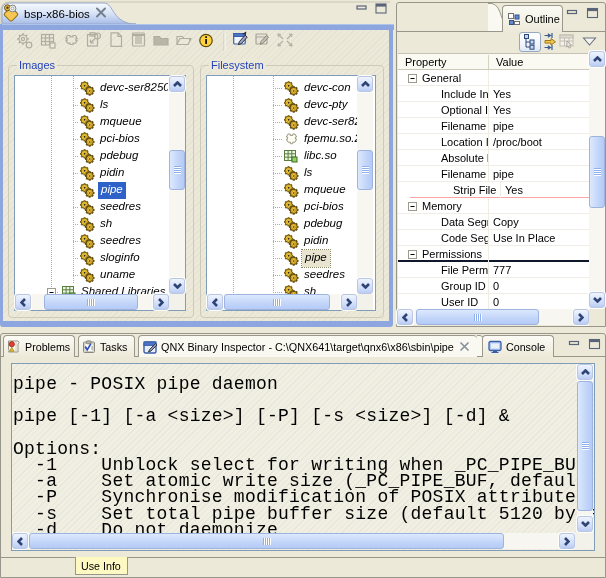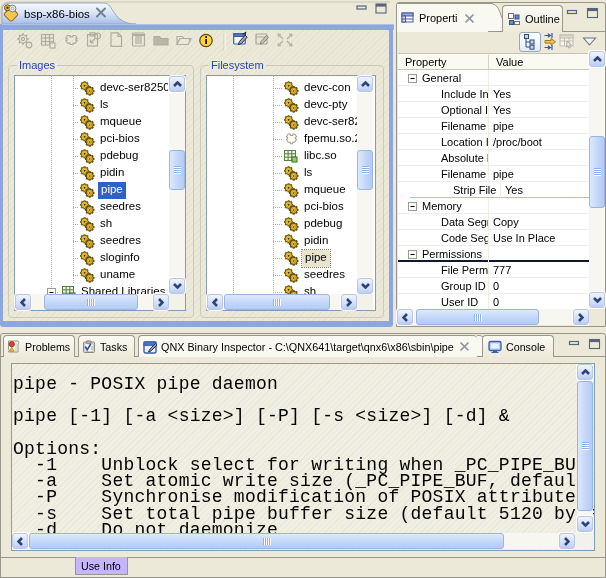--- a/index.html
+++ b/index.html
@@ -19,21 +19,21 @@
 .ridv { position:absolute; left:4px; top:50%; margin-top:-4px; width:7px; height:8px;
   background:repeating-linear-gradient(#8FB0EF 0 1px,#FFFFFF 1px 2px); }
 .ridh { position:absolute; top:4px; left:50%; margin-left:-4px; height:7px; width:8px;
   background:repeating-linear-gradient(90deg,#8FB0EF 0 1px,#FFFFFF 1px 2px); }
 
 .trow { position:absolute; height:17px; font-size:11.5px; }
 .dotv { position:absolute; width:1px; background-image:repeating-linear-gradient(#ACACAC 0 1px,transparent 1px 2px); }
 .doth { position:absolute; height:1px; background-image:repeating-linear-gradient(90deg,#ACACAC 0 1px,transparent 1px 2px); }
 .grp { position:absolute; border:1px solid #CDCAB8; border-radius:4px; }
 .grplbl { position:absolute; top:-7px; left:8px; background:#ECE9D8; padding:0 2px; color:#2343BC; font-size:11px; }
-.tbox { position:absolute; background:#fff; border:1px solid #7F9DB9; }
+.tbox { position:absolute; background:#fff; border:1px solid #7F9DB9;font-style:italic; }
 
 .vtab { position:absolute; height:24px; font-size:10.7px; display:flex; align-items:center;
   border:1px solid #9A988A; border-bottom:none; border-radius:4px 4px 0 0;
   background:linear-gradient(#FBFAF4,#EDEADA); }
 .vtab.act { background:#FAF9F1; }
 </style>
 </head>
 <body>
 <div id="root">
 
@@ -412,35 +412,20 @@
             <div class="ridh"></div>
           </div>
 </div>
 <div class="abs" style="left:150px;top:218px;width:16px;height:16px;background:#F2F1EA"></div>
 </div>
 </div>
 
 <div class="abs" id="proppane" style="left:396px;top:2px;width:210px;height:325px;background:#ECE9D8;border:1px solid #98968A;border-radius:3px 3px 0 0">
 
   <div class="abs" style="left:0;top:28px;width:208px;height:1px;background:#98968A"></div>
-  <div class="vtab act" style="left:0px;top:0px;width:91px;height:29px;border-left:none;border-right:none;border-radius:0">
-    <svg width="14" height="14" style="margin-left:4px">
-          <rect x="1" y="2" width="11" height="9" fill="#fff" stroke="#4A5A98"></rect>
-          <rect x="1" y="2" width="11" height="3" fill="#94AADC" stroke="#4A5A98"></rect>
-          <rect x="1" y="5" width="3.5" height="6" fill="#C8D4F0" stroke="#4A5A98"></rect>
-          <line x1="1" y1="8" x2="12" y2="8" stroke="#4A5A98"></line>
-        </svg>
-    <span style="margin-left:4px;font-size:11px">Properti</span>
-    <svg width="11" height="11" style="margin-left:6px">
-          <g stroke="#8A949E" stroke-width="1.7" stroke-linecap="round">
-            <line x1="2" y1="2" x2="9" y2="9"></line>
-            <line x1="9" y1="2" x2="2" y2="9"></line>
-          </g>
-        </svg>
-  </div>
   <svg class="abs" width="26" height="29" style="left:91px;top:0px">
     <path d="M0,0 h4 c11,1.5 8,26 21,28 L0,28 Z" fill="#FAF9F1"></path>
     <path d="M0,0.5 h4 c11,1.5 8,26 21,27.5" fill="none" stroke="#9A988A"></path>
   </svg>
   <div class="vtab" style="left:105px;top:2px;width:61px;height:27px">
     <svg width="14" height="14" style="margin-left:4px">
           <rect x="1.5" y="1.5" width="5" height="5" fill="#fff" stroke="#707070"></rect>
           <rect x="2.5" y="8.5" width="4" height="4" fill="#6688CC" stroke="#33528F"></rect>
           <rect x="8" y="3" width="4" height="4" fill="#6688CC" stroke="#33528F"></rect>
           <rect x="7.5" y="9.5" width="5" height="3" fill="#fff" stroke="#707070"></rect>
@@ -693,18 +678,18 @@
             </svg>
           </div>
 <div class="sb-thumbh" style="left:17px;width:475px">
             <div class="ridh"></div>
           </div>
 </div>
 <div class="abs" style="left:563px;top:169px;width:19px;height:16px;background:#F2F1EA"></div>
   </div>
 
   <div class="abs" style="left:0;top:223px;width:604px;height:1px;background:#98968A"></div>
-  <div class="abs" style="left:74px;top:223px;width:53px;height:18px;background:#c4b5fd;border:1px solid #98968A;border-top:none;font-size:10.7px">
+  <div class="abs" style="left:74px;top:223px;width:53px;height:18px;background:#fef9c3;border:1px solid #98968A;border-top:none;font-size:10.7px">
     <span class="abs" style="left:5px;top:3px;white-space:nowrap">Use Info</span>
   </div>
 </div>
 
 </div>
 
 </body></html>

